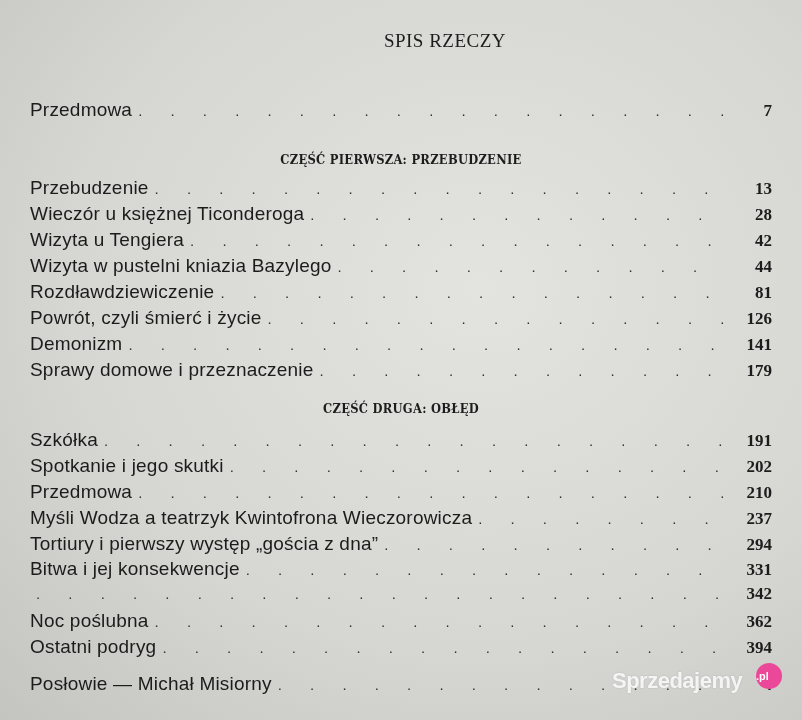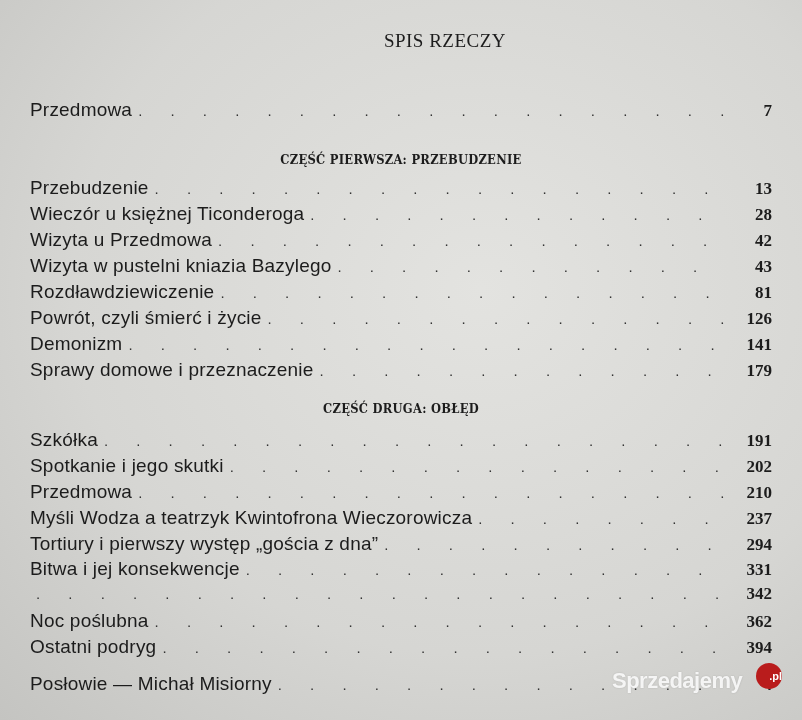--- a/index.html
+++ b/index.html
@@ -31,22 +31,22 @@
   .row .page-num {
     width:40px; text-align:right; font-family:"Liberation Serif", serif; font-size:17px; font-weight:bold;
   }
   .watermark {
     position:absolute; left:612px; top:668px; font-family:"Liberation Sans", sans-serif;
     font-size:22px; font-weight:bold; color:rgba(255,255,255,0.85);
     text-shadow: 0 0 2px rgba(0,0,0,0.15); letter-spacing:-0.5px;
   }
   .wm-badge {
     position:absolute; left:756px; top:663px; width:26px; height:26px; border-radius:50%;
-    background:#b91c1c; color:#fff; font-family:"Liberation Sans", sans-serif; font-size:11px;
-    font-weight:bold; text-align:right; line-height:26px;
+    background:#ec4899; color:#fff; font-family:"Liberation Sans", sans-serif; font-size:11px;
+    font-weight:bold; text-align:left; line-height:26px;
   }
 </style>
 </head>
 <body>
 
 <div class="page">
   <div class="title">SPIS RZECZY</div>
 
   <div class="row" style="top:99px">
     <span class="label">Przedmowa</span>
@@ -60,28 +60,28 @@
       <span class="label">Przebudzenie</span>
       <span class="dots">. . . . . . . . . . . . . . . . . . . . . . . . . . . . . . . . . . . . . . . . . . . . . . . . . . . .</span>
       <span class="page-num">13</span>
     </div>
   <div class="row" style="top:203px">
       <span class="label">Wieczór u księżnej Ticonderoga</span>
       <span class="dots">. . . . . . . . . . . . . . . . . . . . . . . . . . . . . . . . . . . . . . . . . . . . . . . . . . . .</span>
       <span class="page-num">28</span>
     </div>
   <div class="row" style="top:229px">
-      <span class="label">Wizyta u Przedmowa</span>
+      <span class="label">Wizyta u Tengiera</span>
       <span class="dots">. . . . . . . . . . . . . . . . . . . . . . . . . . . . . . . . . . . . . . . . . . . . . . . . . . . .</span>
       <span class="page-num">42</span>
     </div>
   <div class="row" style="top:255px">
       <span class="label">Wizyta w pustelni kniazia Bazylego</span>
       <span class="dots">. . . . . . . . . . . . . . . . . . . . . . . . . . . . . . . . . . . . . . . . . . . . . . . . . . . .</span>
-      <span class="page-num">43</span>
+      <span class="page-num">44</span>
     </div>
   <div class="row" style="top:281px">
       <span class="label">Rozdławdziewiczenie</span>
       <span class="dots">. . . . . . . . . . . . . . . . . . . . . . . . . . . . . . . . . . . . . . . . . . . . . . . . . . . .</span>
       <span class="page-num">81</span>
     </div>
   <div class="row" style="top:307px">
       <span class="label">Powrót, czyli śmierć i życie</span>
       <span class="dots">. . . . . . . . . . . . . . . . . . . . . . . . . . . . . . . . . . . . . . . . . . . . . . . . . . . .</span>
       <span class="page-num">126</span>

